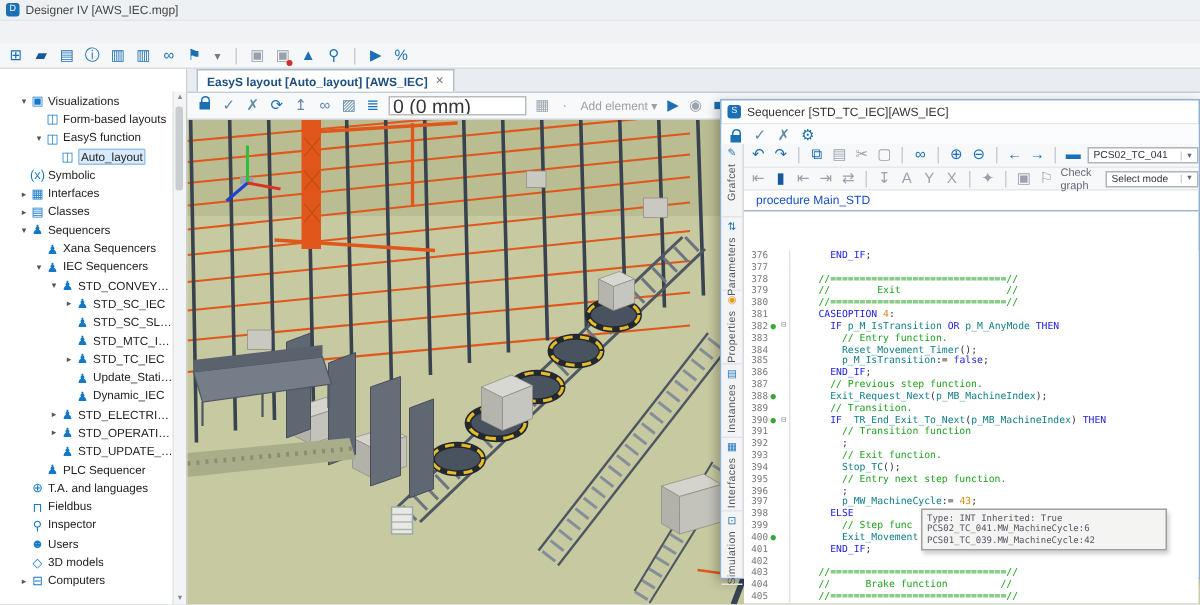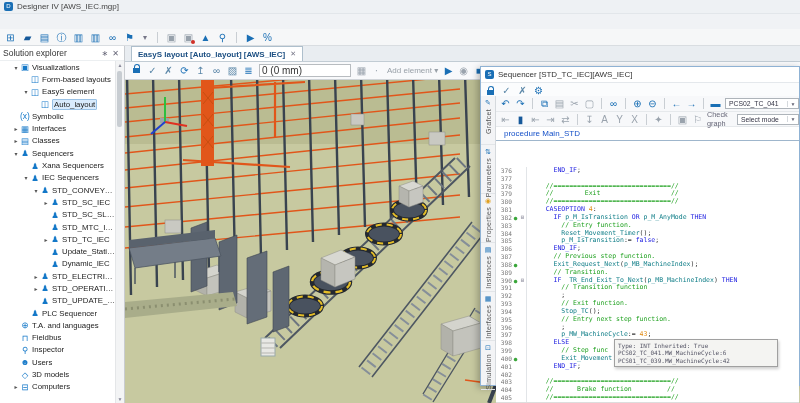--- a/index.html
+++ b/index.html
@@ -35,21 +35,21 @@
   #side-scroll .arr{font-size:5px;color:#889;text-align:center;height:8px;line-height:8px;}
   #side-scroll .thumb{position:absolute;left:1px;top:10px;width:5px;height:56px;background:#c8cdd2;border-radius:2px;}
   #side-scroll .arr.dn{position:absolute;bottom:0;left:0;right:0;}
   
   #main{position:absolute;left:125px;top:46px;width:675px;height:357px;}
   #tabstrip{position:absolute;left:0;top:0;width:675px;height:16px;background:#e9edf1;border-bottom:1px solid #c2ccd4;box-sizing:border-box;display:flex;align-items:flex-end;padding-left:6px;}
   #doc-tab{background:#fff;border:1px solid #aebfcc;border-bottom:none;height:14px;display:flex;align-items:center;gap:5px;padding:0 6px;}
   #doc-tab .tlbl{font-size:8px;font-weight:bold;color:#1c4f82;white-space:nowrap;text-align:center;}
   #doc-tab .tx{font-size:7px;color:#778;}
   #easys-toolbar{position:absolute;left:0;top:16px;width:675px;height:18px;background:#f8f9fb;border-bottom:1px solid #d0d4d8;box-sizing:border-box;display:flex;align-items:center;gap:5px;padding-left:6px;}
-  #zoom-input{width:86px;height:11px;border:1px solid #b8bcc0;font-size:10px;color:#333;padding:0 2px;font-family:"Liberation Sans",sans-serif;}
+  #zoom-input{width:86px;height:11px;border:1px solid #b8bcc0;font-size:13px;color:#333;padding:0 2px;font-family:"Liberation Sans",sans-serif;}
   #add-el{font-size:8px;color:#98a0a8;}
   #viewport{position:absolute;left:0;top:34px;width:675px;height:323px;background:#c7c9a0;}
   
   #seq{position:absolute;left:480px;top:66px;width:320px;height:320px;background:#fff;border:1px solid #8fb2d4;
        box-shadow:-2px 2px 7px rgba(0,0,0,.28);box-sizing:border-box;}
   #seq-title{height:15px;display:flex;align-items:center;gap:4px;padding-left:4px;border-bottom:1px solid #e4e8ec;}
   #seq-title .ttl{font-size:8px;color:#333;}
   #seq-mini{height:14px;display:flex;align-items:center;gap:5px;padding-left:4px;border-bottom:1px solid #e0e4e8;background:#fbfcfd;}
   #seq-strip{position:absolute;left:0;top:29px;bottom:0;width:15px;background:#f3f4f6;border-right:1px solid #d5d9dd;box-sizing:border-box;}
   .vtab{height:45px;display:flex;flex-direction:column;align-items:center;padding-top:3px;border-bottom:1px solid #e2e5e8;}
@@ -100,40 +100,35 @@
       <span class="ticon" style="color: rgb(151, 161, 171);">▣</span>
       <span class="ticon red-dot" style="color: rgb(151, 161, 171);">▣</span>
       <span class="ticon" style="color: rgb(26, 111, 181);">▲</span>
       <span class="ticon" style="color: rgb(26, 111, 181);">⚲</span>
       <span class="tsep"></span>
       <span class="ticon" style="color: rgb(26, 111, 181);">▶</span>
       <span class="ticon" style="color: rgb(26, 111, 181);">%</span>
     </div>
 
   <div id="sidebar">
-    <div id="sidebar-header">
-      <span class="sttl">Solution explorer</span>
-      <span class="hicon">∗</span>
-      <span class="hicon">✕</span>
-    </div>
     <div id="tree">
         <div class="trow" style="padding-left: 12px;">
           <span class="exp">▾</span>
           <span class="nico">▣</span>
           <span class="lbl">Visualizations</span>
         </div>
         <div class="trow" style="padding-left: 22px;">
           <span class="exp"></span>
           <span class="nico">◫</span>
           <span class="lbl">Form-based layouts</span>
         </div>
         <div class="trow" style="padding-left: 22px;">
           <span class="exp">▾</span>
           <span class="nico">◫</span>
-          <span class="lbl">EasyS element</span>
+          <span class="lbl">EasyS function</span>
         </div>
         <div class="trow selected" style="padding-left: 32px;">
           <span class="exp"></span>
           <span class="nico">◫</span>
           <span class="lbl">Auto_layout</span>
         </div>
         <div class="trow" style="padding-left: 12px;">
           <span class="exp"></span>
           <span class="nico">(x)</span>
           <span class="lbl">Symbolic</span>

